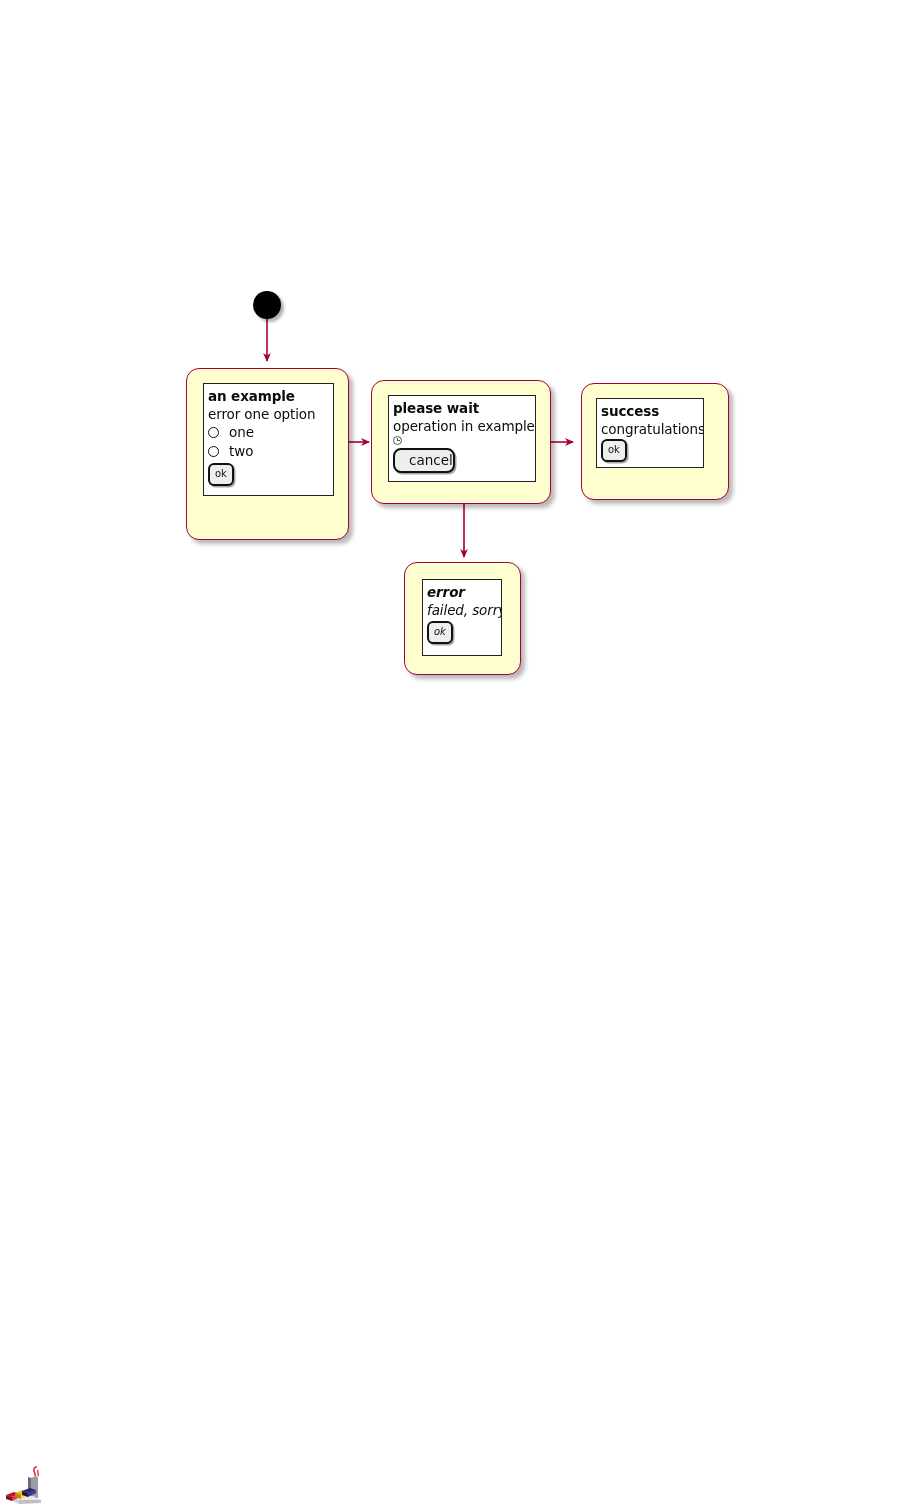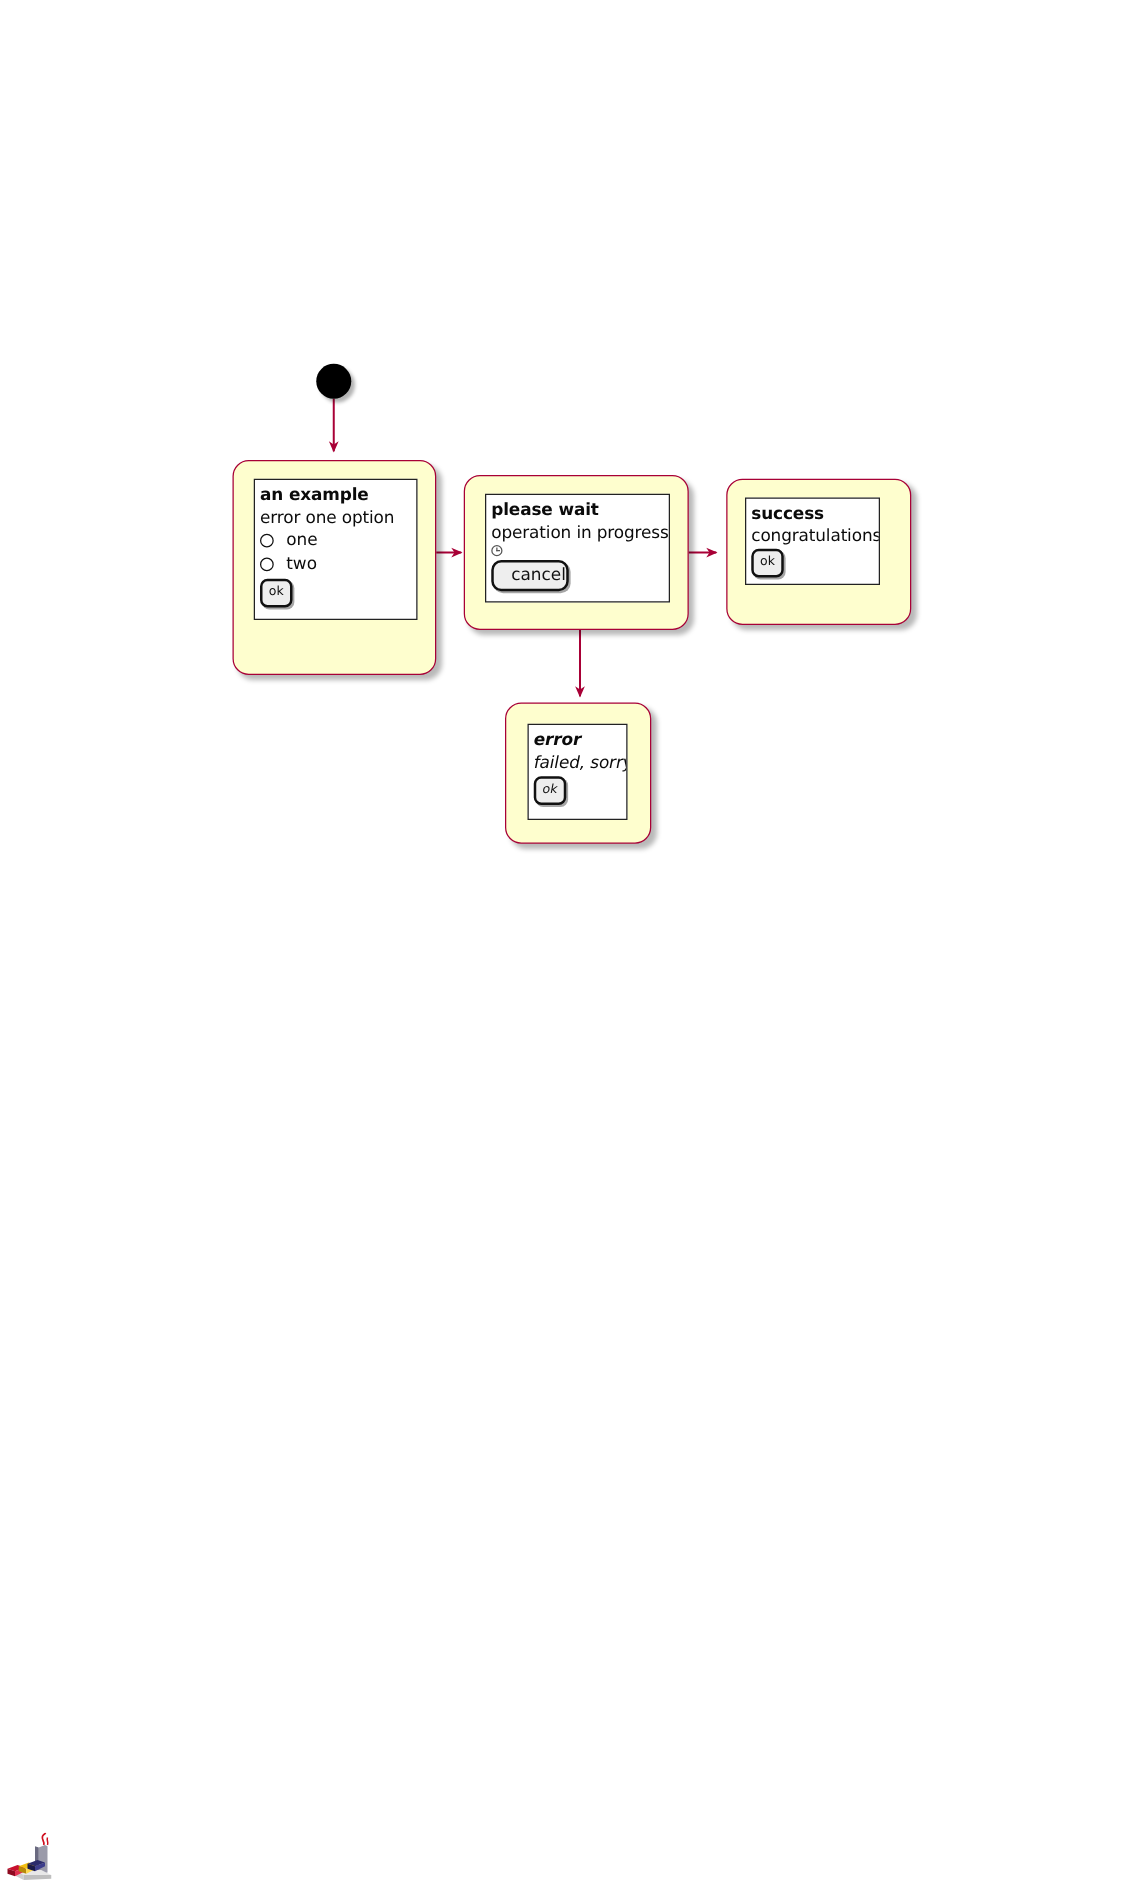--- a/index.html
+++ b/index.html
@@ -204,21 +204,21 @@
       </div>
       <div style="margin-top:2px;">
         <span class="wf-button">ok</span>
       </div>
     </div>
   </div>
 
   <div class="state" style="left:371px; top:380px; width:180px; height:124px;">
     <div class="salt" style="left:16px; top:14px; width:148px; height:87px;">
       <div class="salt-title">please wait</div>
-      <div class="salt-text">operation in progress</div>
+      <div class="salt-text">operation in example</div>
       <div class="clock-icon"></div>
       <div style="margin-top:3px;">
         <span class="wf-button wide">cancel</span>
       </div>
     </div>
   </div>
 
   <div class="state" style="left:581px; top:383px; width:148px; height:117px;">
     <div class="salt" style="left:14px; top:14px; width:108px; height:70px;">
       <div class="salt-title">success</div>

